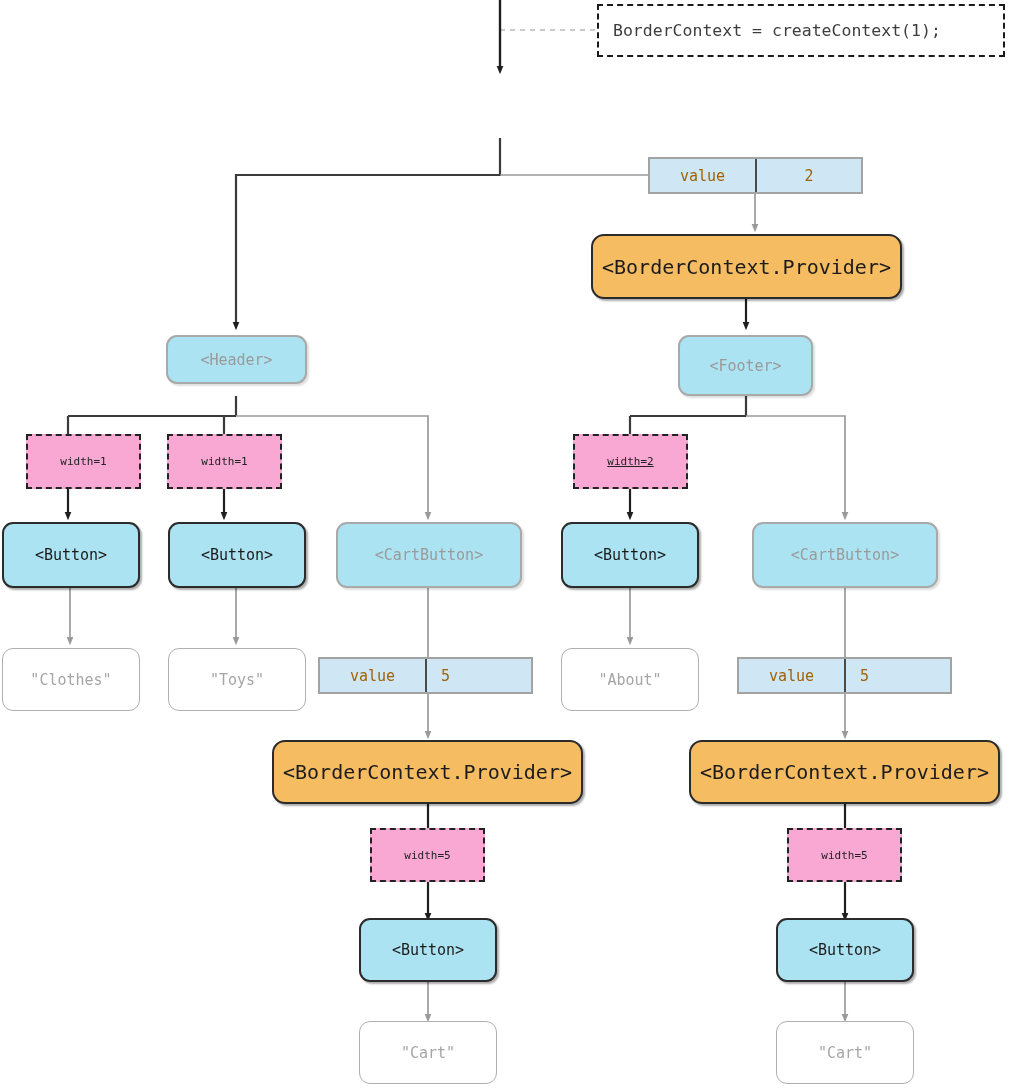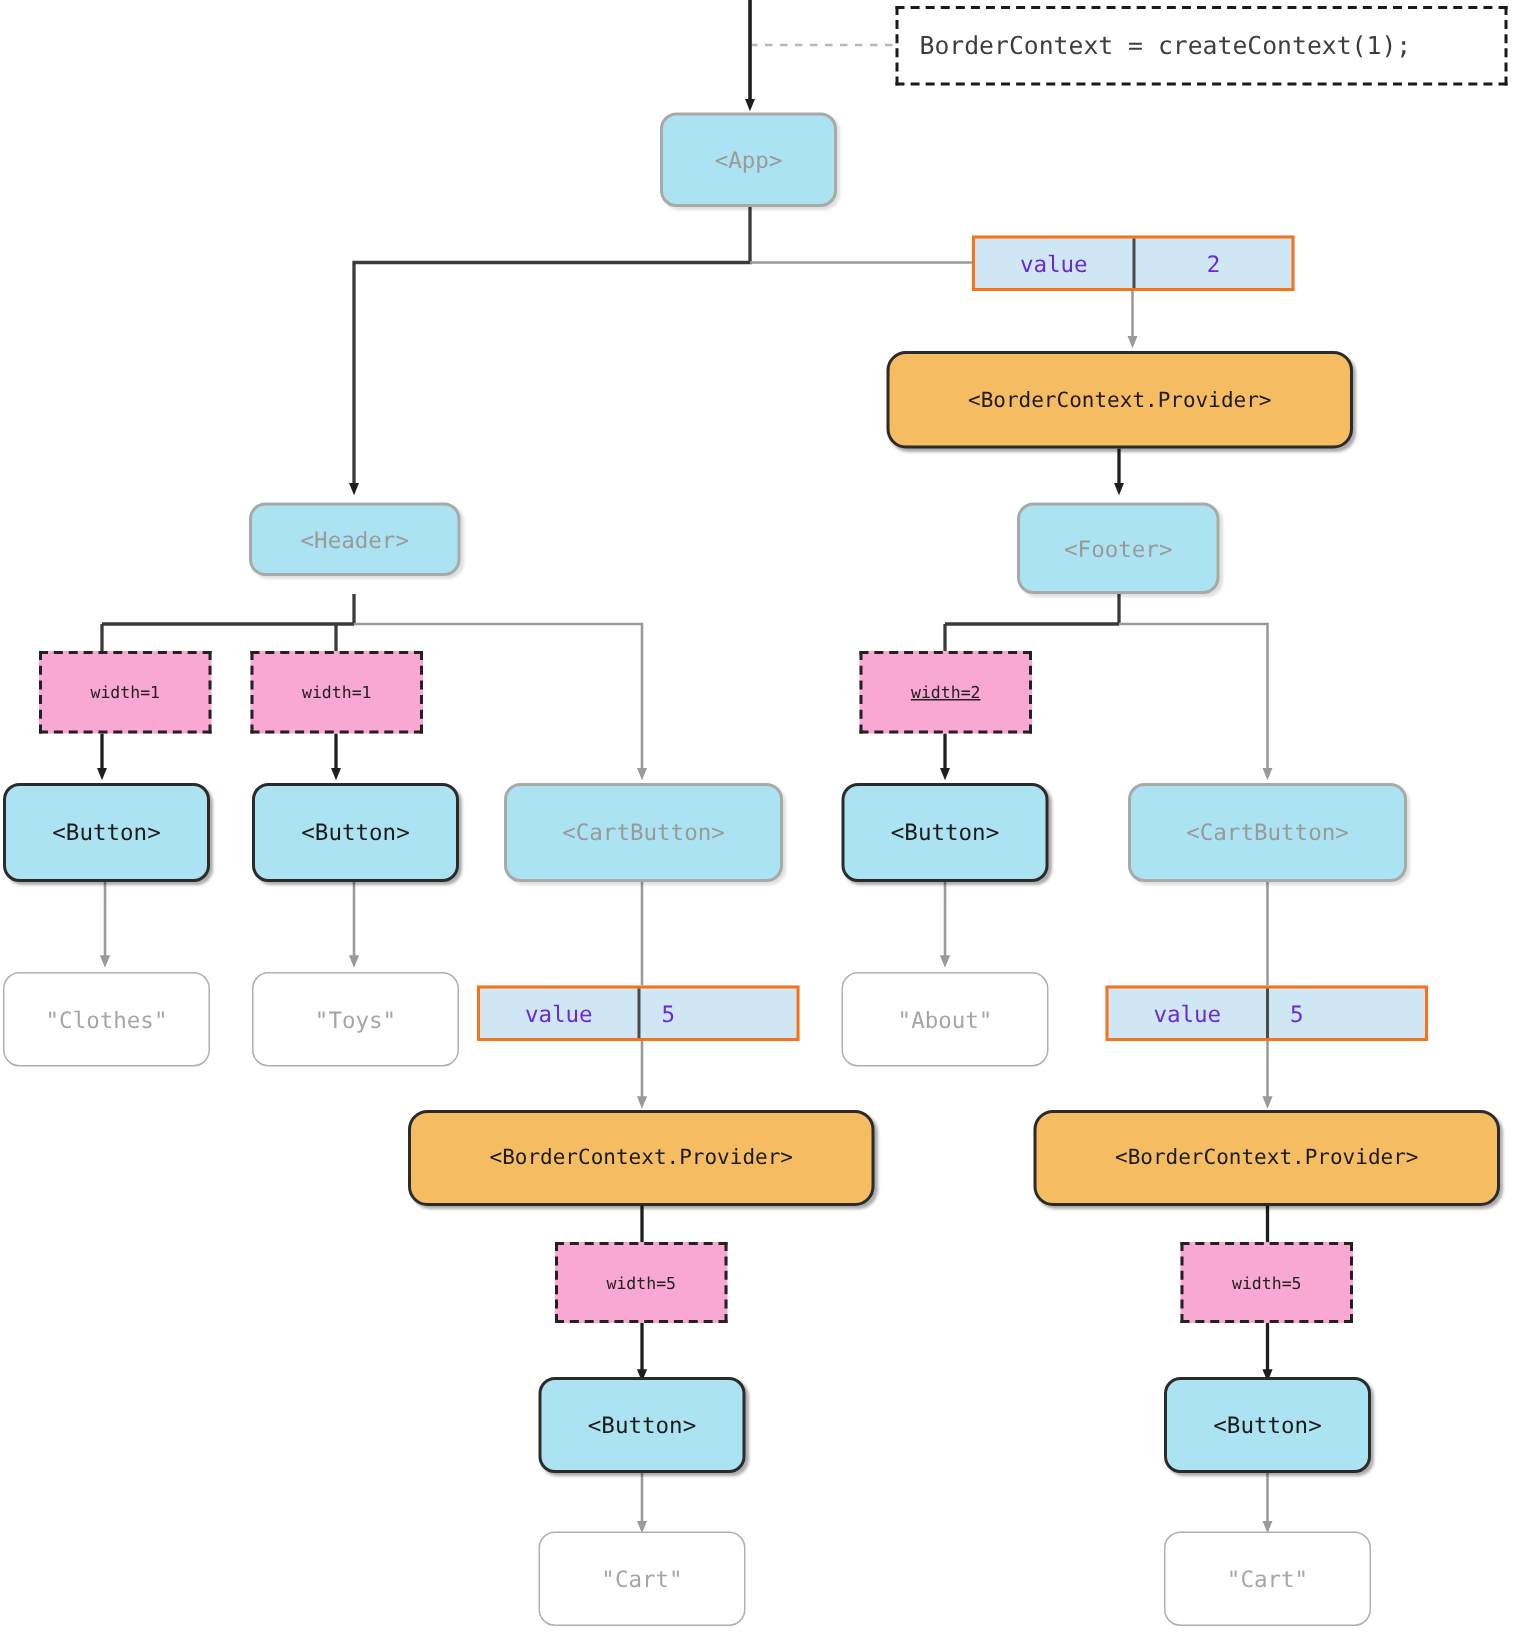--- a/index.html
+++ b/index.html
@@ -55,21 +55,21 @@
     color: #9a9a9a;
     box-shadow: 2px 2px 2px rgba(0,0,0,0.13);
   }
 
   
   .provider {
     background: #f5bc62;
     border: 2.2px solid #2b2b2b;
     border-radius: 13px;
     color: #1b1b1b;
-    font-size: 14px;
+    font-size: 20px;
     box-shadow: 2px 2px 2px rgba(0,0,0,0.33);
   }
 
   
   .propbox {
     background: #f9a8d4;
     border: 2px dashed #222222;
     color: #222222;
     font-size: 11px;
   }
@@ -92,24 +92,24 @@
     color: #a6a6a6;
     font-size: 15px;
   }
 
   
   .valuetable {
     position: absolute;
     box-sizing: border-box;
     display: flex;
     background: #cfe7f5;
-    border: 2px solid #f97316;
+    border: 2px solid #a3a3a3;
     z-index: 4;
     font-size: 15px;
-    color: #6d28d9;
+    color: #a16207;
   }
   .valuetable .vt-key {
     box-sizing: border-box;
     display: flex;
     align-items: center;
     justify-content: center;
     border-right: 2px solid #4a4a4a;
     height: 100%;
   }
   .valuetable .vt-val {
@@ -186,23 +186,20 @@
       <path d="M845,804 L845,828" stroke="#1f1f1f" stroke-width="2.2"></path>
       <path d="M845,882 L845,917" stroke="#1f1f1f" stroke-width="2.2" marker-end="url(#arrDark)"></path>
       <path d="M845,982 L845,1018" stroke="#9a9a9a" stroke-width="1.7" marker-end="url(#arrGray)"></path>
     </g>
   </svg>
 
   <div class="node codebox" style="left:597px; top:4px; width:408px; height:53px;">
     <span>BorderContext = createContext(1);</span>
   </div>
 
-  <div class="node comp dim" style="left:440px; top:75px; width:118px; height:63px;">
-    <span>&lt;App&gt;</span>
-  </div>
 
   <div class="valuetable center-val" style="left:648px; top:157px; width:215px; height:37px;">
     <div class="vt-key" style="width:107px;">value</div>
     <div class="vt-val" style="width:104px;">2</div>
   </div>
 
   <div class="node provider" style="left:591px; top:234px; width:311px; height:65px;">
     <span>&lt;BorderContext.Provider&gt;</span>
   </div>
 

